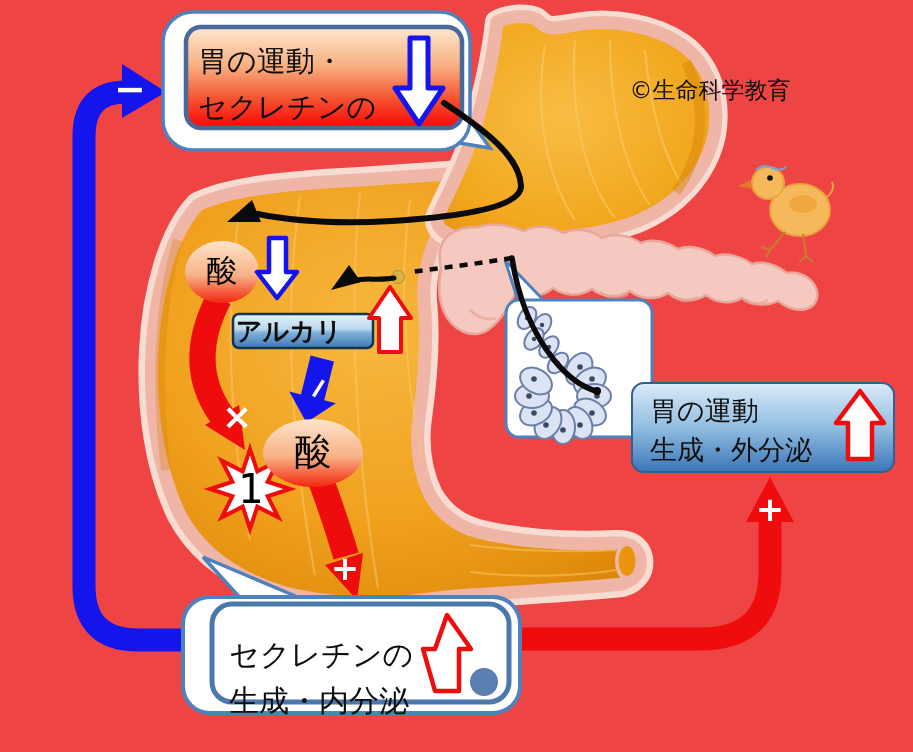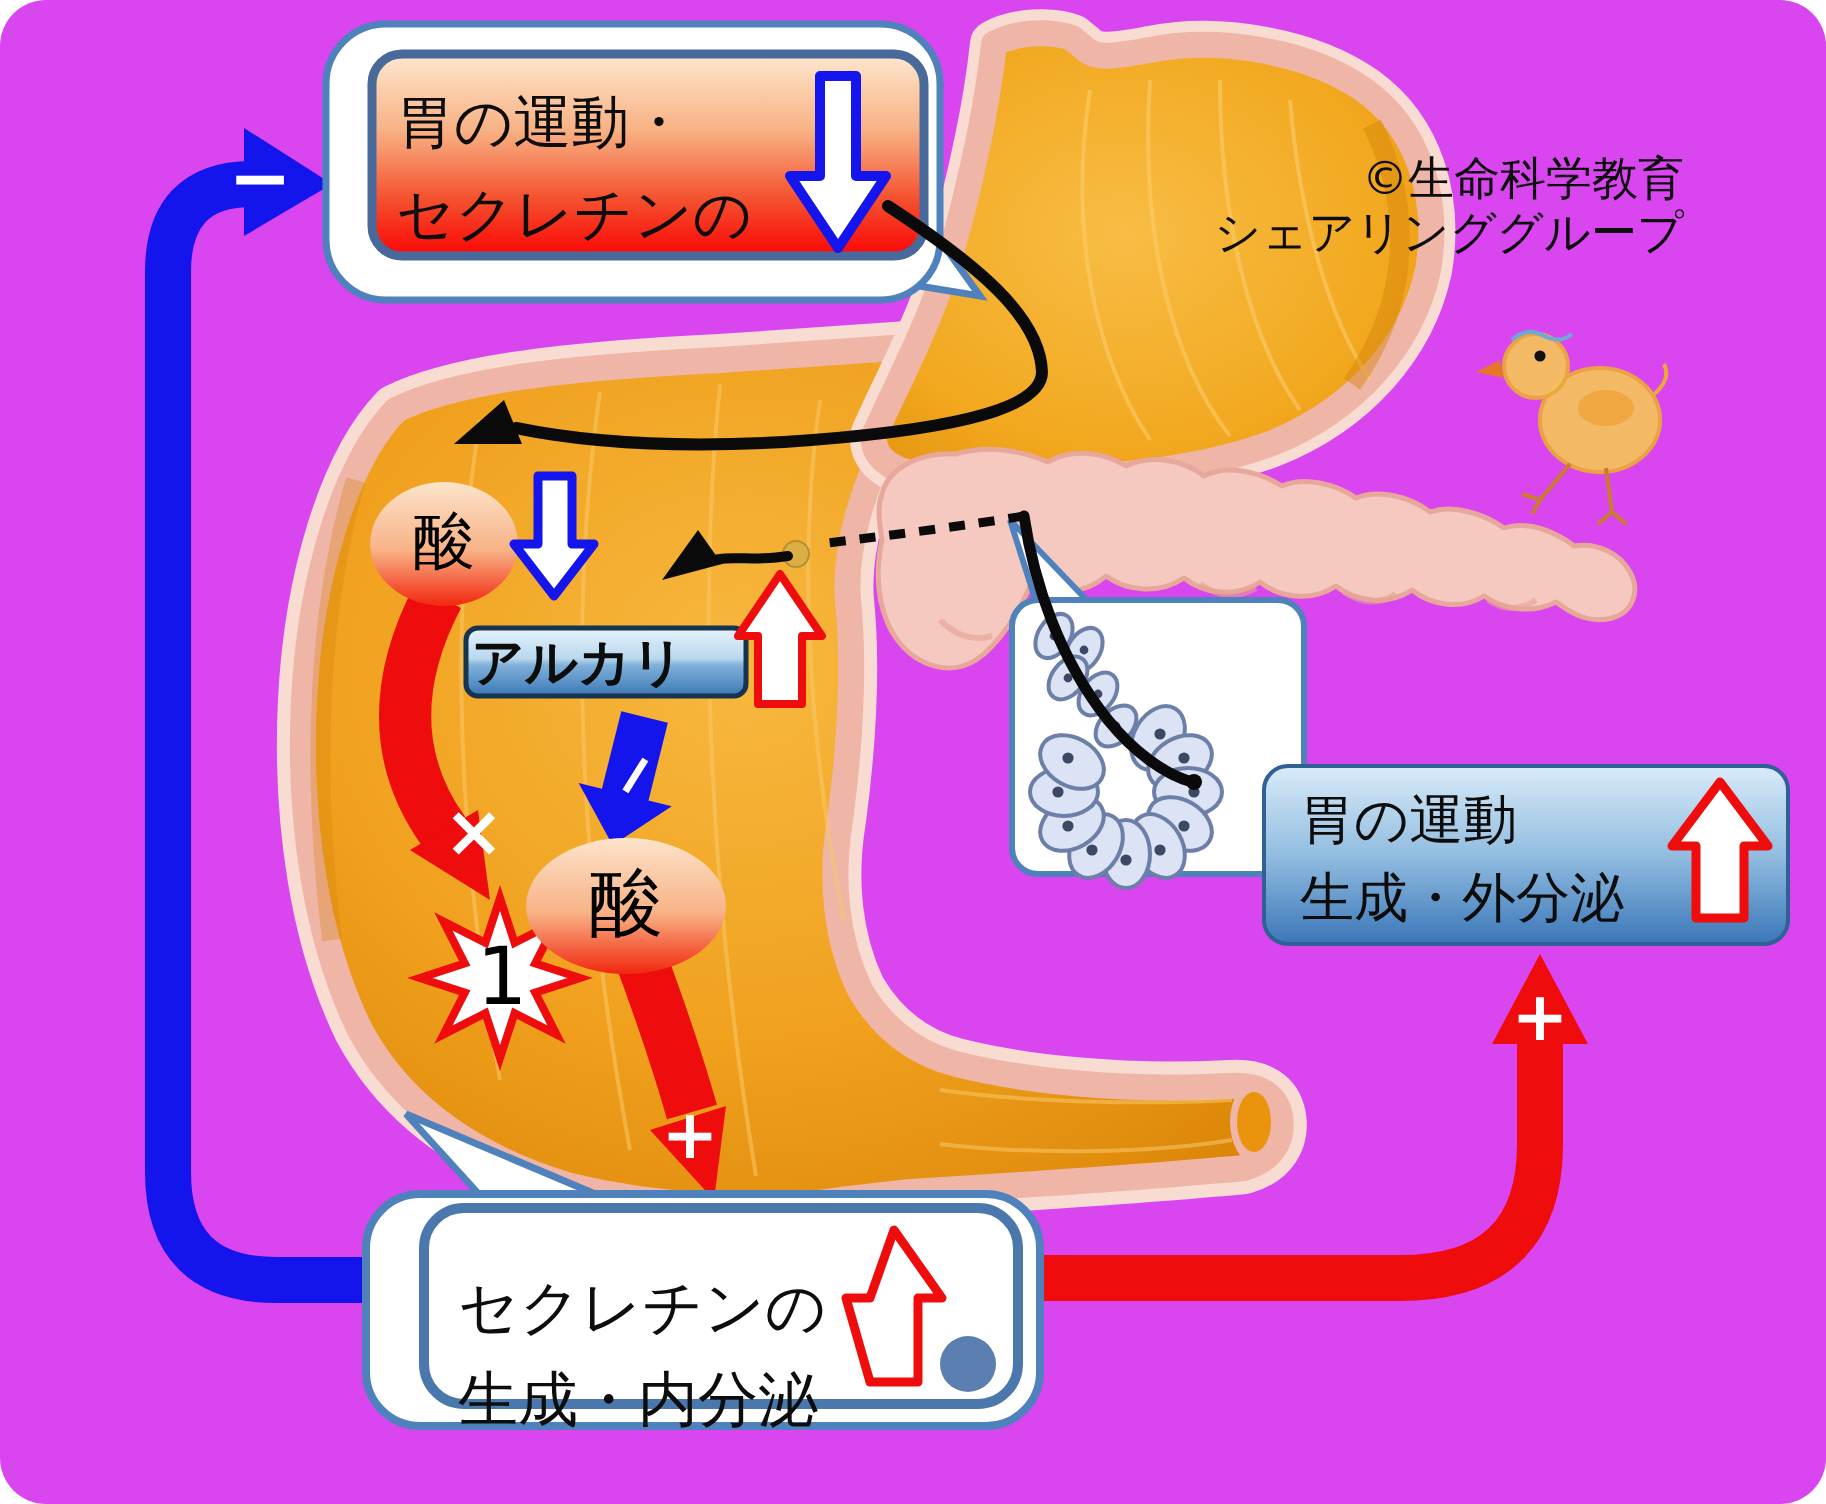--- a/index.html
+++ b/index.html
@@ -1,25 +1,25 @@
 <!DOCTYPE html>
 <html lang="ja"><head>
 <meta charset="utf-8">
 <style>
   html,body{margin:0;padding:0;background:#fff;}
-  #stage{position:relative;width:913px;height:752px;background:#d946ef;overflow:hidden;
-         font-family:"DejaVu Sans","Liberation Sans",sans-serif;border-radius:23px;}
+  #stage{position:relative;width:913px;height:752px;background:#ef4444;overflow:hidden;
+         font-family:"DejaVu Sans","Liberation Sans",sans-serif;}
   #art{position:absolute;left:0;top:0;}
   .t{position:absolute;color:#0d0d0d;white-space:nowrap;}
   .c{transform:translate(-50%,-50%);position:absolute;}
   .sym{color:#ffffff;font-weight:bold;line-height:1;}
   .blk{line-height:1;}
   .blk span{display:block;}
   #gastric-text{left:198px;top:38px;font-size:29px;line-height:46px;}
-  #copyright{left:578px;top:77px;width:264px;text-align:right;font-size:23px;line-height:27px;}
+  #copyright{left:578px;top:77px;width:264px;text-align:center;font-size:23px;line-height:27px;}
   #alkali-tag-label{left:233px;top:313px;width:112px;height:36px;display:flex;align-items:center;
       justify-content:center;font-size:26px;font-weight:600;}
   #alkali-secretion-text{left:650px;top:391px;font-size:27px;line-height:39px;}
   #secretin-text{left:229px;top:632px;font-size:30px;line-height:46px;}
   #acid-upper{left:222px;top:271px;font-size:31px;}
   #acid-lower{left:313px;top:452px;font-size:37px;}
   #star-number{left:251px;top:489px;font-size:40px;color:#000;}
   #feedback-minus{left:130px;top:89px;font-size:38px;}
   #inhibit-slash{left:318px;top:388px;font-size:30px;transform:translate(-50%,-50%) rotate(-58deg);}
   #acid-cross{left:237px;top:417px;font-size:36px;}
@@ -227,21 +227,20 @@
   </g>
 </svg>
 
 <div id="gastric-text" class="t blk">
   <span>胃の運動・</span>
   <span>セクレチンの</span>
 </div>
 
 <div id="copyright" class="t blk">
   <span>©生命科学教育</span>
-  <span>シェアリンググループ</span>
 </div>
 
 <div id="alkali-tag-label" class="t">アルカリ</div>
 
 <div id="alkali-secretion-text" class="t blk">
   <span>胃の運動</span>
   <span>生成・外分泌</span>
 </div>
 
 <div id="secretin-text" class="t blk">

